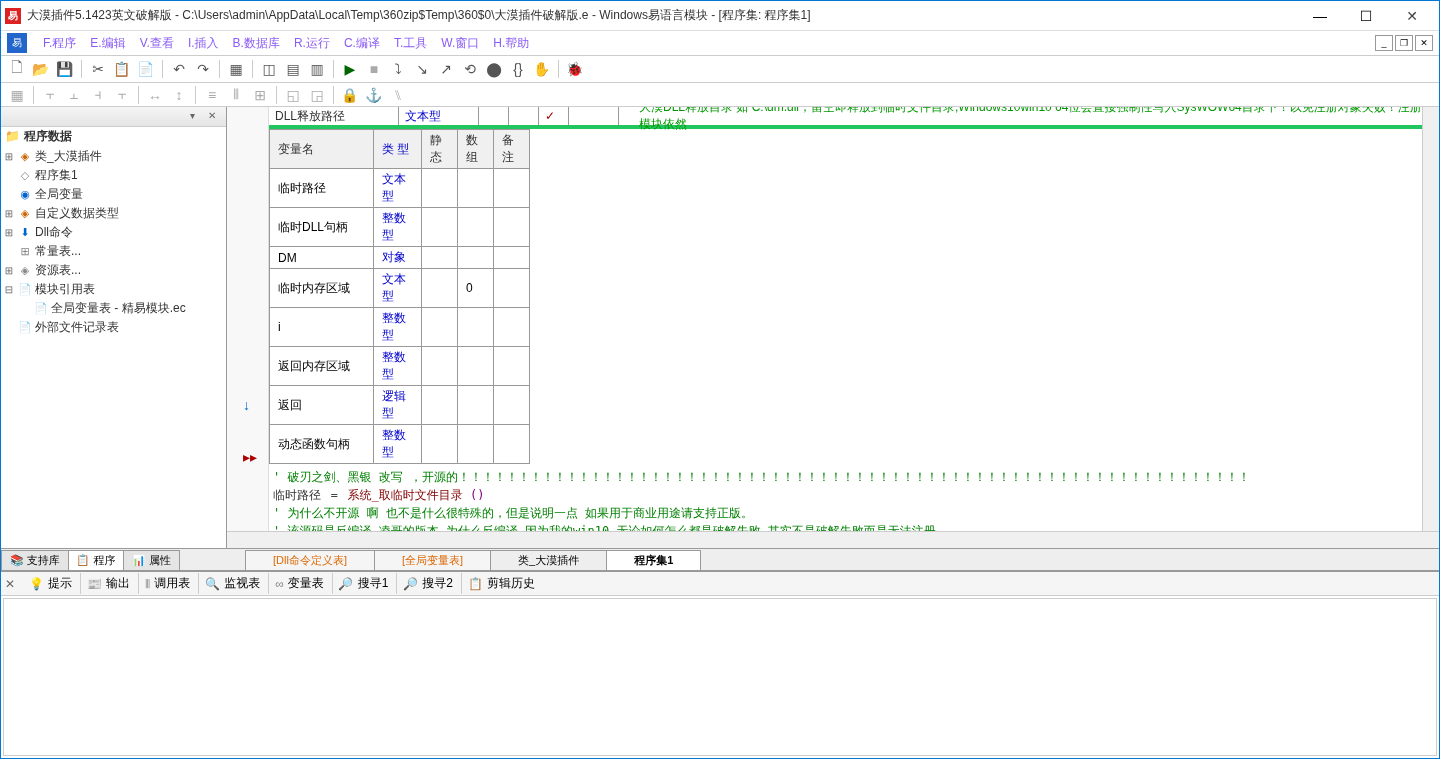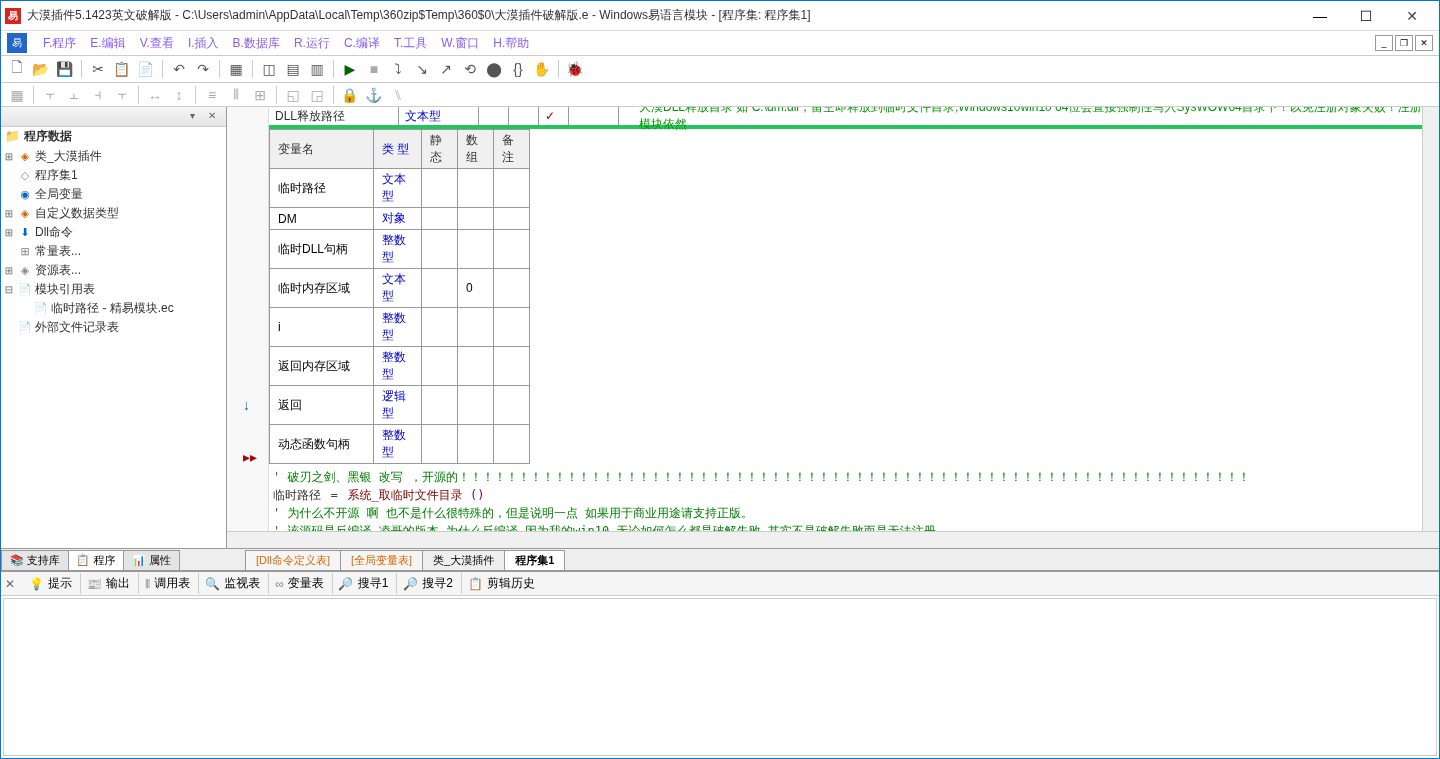--- a/index.html
+++ b/index.html
@@ -52,21 +52,21 @@
 .var-table .varr { width: 36px; }
 .var-table .vnote { width: 36px; }
 .code-body { padding: 4px 0 4px 4px; font-family: SimSun, monospace; line-height: 18px; white-space: nowrap; }
 .code-line { display: block; }
 .c-id { color: #333; }
 .c-op { color: #000; }
 .c-comment { color: #008000; }
 .c-punct { color: #800080; }
 .c-darkred { color: #800000; }
 .editor-tabs { height: 22px; border-top: 1px solid #999; display: flex; align-items: flex-end; padding-left: 244px; background: #eee; position: relative; }
-.ed-tab { padding: 2px 10px; border: 1px solid #999; border-bottom: none; margin-right: -1px; font-size: 11px; }
+.ed-tab { padding: 2px 27px; border: 1px solid #999; border-bottom: none; margin-right: -1px; font-size: 11px; }
 .ed-tab.orange { color: #d60; background: #f5f5f5; }
 .ed-tab.active { background: #fff; font-weight: bold; }
 .bottom-panel { height: 188px; border-top: 2px solid #999; display: flex; flex-direction: column; }
 .bottom-tabs { height: 24px; display: flex; align-items: center; padding: 0 4px; gap: 2px; border-bottom: 1px solid #ccc; background: #f5f5f5; }
 .bot-close { width: 16px; color: #666; }
 .bot-tab { padding: 2px 6px; display: flex; align-items: center; gap: 4px; border-left: 1px solid #ccc; }
 .bot-tab.first { border-left: none; }
 .bot-tab .icon { color: #888; }
 .bottom-content { flex: 1; background: #fff; border: 1px solid #ccc; margin: 2px; }
 .scrollbar-v { position: absolute; right: 0; top: 0; bottom: 0; width: 17px; background: #f0f0f0; border-left: 1px solid #ccc; }
@@ -209,21 +209,21 @@
             <span class="tree-label">资源表...</span>
           </div>
         <div class="tree-item">
             <span class="tree-toggle">⊟</span>
             <span class="tree-icon" style="color:#888">📄</span>
             <span class="tree-label">模块引用表</span>
           </div>
         <div class="tree-item indent-1">
             <span class="tree-toggle"></span>
             <span class="tree-icon" style="color:#888">📄</span>
-            <span class="tree-label">临时路径 - 精易模块.ec</span>
+            <span class="tree-label">全局变量表 - 精易模块.ec</span>
           </div>
         <div class="tree-item">
             <span class="tree-toggle"></span>
             <span class="tree-icon" style="color:#888">📄</span>
             <span class="tree-label">外部文件记录表</span>
           </div>
       </div>
     </div>
 
     <div class="editor-area">
@@ -256,29 +256,29 @@
               <th class="vnote">备 注</th>
             </tr>
             <tr>
                   <td>临时路径</td>
                   <td class="vtype">文本型</td>
                   <td></td>
                   <td></td>
                   <td></td>
                 </tr>
             <tr>
+                  <td>临时DLL句柄</td>
+                  <td class="vtype">整数型</td>
+                  <td></td>
+                  <td></td>
+                  <td></td>
+                </tr>
+            <tr>
                   <td>DM</td>
                   <td class="vtype">对象</td>
-                  <td></td>
-                  <td></td>
-                  <td></td>
-                </tr>
-            <tr>
-                  <td>临时DLL句柄</td>
-                  <td class="vtype">整数型</td>
                   <td></td>
                   <td></td>
                   <td></td>
                 </tr>
             <tr>
                   <td>临时内存区域</td>
                   <td class="vtype">文本型</td>
                   <td></td>
                   <td>0</td>
                   <td></td>

